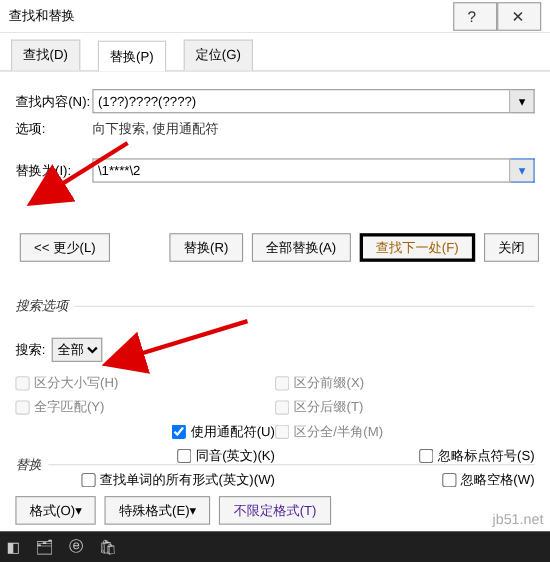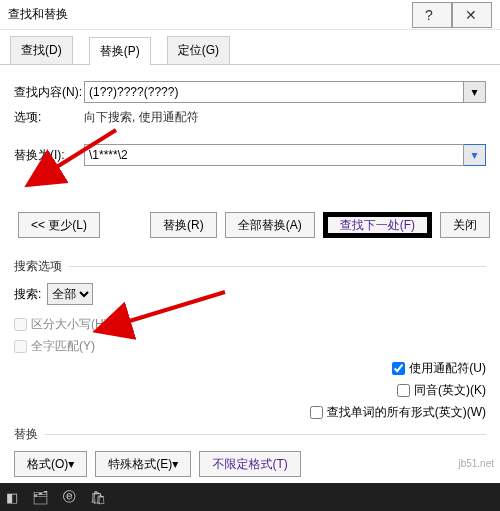--- a/index.html
+++ b/index.html
@@ -12,38 +12,38 @@
 .tab.active { background: #fff; position: relative; top: 1px; }
 .content { padding: 10px 14px; }
 .row { display: flex; align-items: center; margin: 6px 0; }
 .row label.fl { width: 70px; }
 .row input[type=text] { flex: 1; height: 22px; border: 1px solid #999; padding: 0 4px; }
 .ddbtn { width: 22px; height: 22px; border: 1px solid #999; border-left: none; background: #e8e8e8; display: flex; align-items: center; justify-content: center; }
 .ddbtn.blue { border-color: #2a6fd6; }
 .optline { margin-left: 70px; color: #333; }
 .btnrow { display: flex; gap: 8px; padding: 30px 10px 12px 18px; }
 .btn { height: 26px; padding: 0 12px; border: 1px solid #999; background: #f5f5f5; cursor: pointer; display: inline-flex; align-items: center; }
-.btn.primary { border: 5px solid #000000; color: #4c1d95; }
+.btn.primary { border: 3px solid #000000; color: #a16207; }
 .spacer { flex: 1; }
-.groupline { display: flex; align-items: center; margin: 8px 0; }
+.groupline { display: flex; align-items: center; margin: 20px 0; font-style: italic; }
 .groupline .lab { color: #333; margin-right: 6px; }
 hr.gh { flex: 1; border: none; border-top: 1px solid #ddd; }
 select.small { height: 22px; border: 1px solid #999; }
 .chkcols { display: flex; }
 .chkcols .col { flex: 1; }
 .chk { display: flex; align-items: center; margin: 5px 0; gap: 4px; color: #888; }
 .chk input { margin: 0; }
 .chk.enabled { color: #000; justify-content: flex-end; }
 .bottom { position: absolute; bottom: 28px; left: 0; right: 0; padding: 6px 14px; }
 .btmrow { display: flex; gap: 8px; margin-top: 6px; }
 .arrow { position: absolute; left: 16px; top: 125px; width: 110px; height: 70px; pointer-events: none; }
 .arrow2 { position: absolute; left: 90px; top: 282px; width: 140px; height: 60px; pointer-events: none; }
 .taskbar { position: absolute; bottom: 0; left: 0; right: 0; height: 28px; background: #1f1f1f; display: flex; align-items: center; padding: 0 6px; gap: 14px; }
 .taskbar .ic { color: #ccc; font-size: 13px; }
-.watermark { position: absolute; right: 6px; bottom: 42px; color: #aaa; font-size: 10px; }
+.watermark { position: absolute; right: 6px; bottom: 32px; color: #aaa; font-size: 13px; }
 .wm2 { position: absolute; right: 6px; bottom: 4px; color: #c0a070; font-size: 11px; }
 </style>
 </head>
 <body>
 
 <div class="titlebar">
   <span class="title">查找和替换</span>
   <span class="btn">?</span>
   <span class="btn">✕</span>
 </div>
@@ -120,20 +120,42 @@
         </label>
       <label class="chk enabled">
           <input type="checkbox" style="">
           <span>同音(英文)(K)</span>
         </label>
       <label class="chk enabled">
           <input type="checkbox" style="">
           <span>查找单词的所有形式(英文)(W)</span>
         </label>
     </div>
+    <div class="col">
+      <label class="chk">
+          <input type="checkbox" disabled="" style="">
+          <span>区分前缀(X)</span>
+        </label>
+      <label class="chk">
+          <input type="checkbox" disabled="" style="">
+          <span>区分后缀(T)</span>
+        </label>
+      <label class="chk">
+          <input type="checkbox" disabled="" style="">
+          <span>区分全/半角(M)</span>
+        </label>
+      <label class="chk enabled">
+          <input type="checkbox" style="">
+          <span>忽略标点符号(S)</span>
+        </label>
+      <label class="chk enabled">
+          <input type="checkbox" style="">
+          <span>忽略空格(W)</span>
+        </label>
+    </div>
   </div>
 </div>
 
 <svg class="arrow2" viewBox="0 0 140 60">
   <defs>
       <marker id="ah2" markerWidth="10" markerHeight="10" refX="8" refY="5" orient="auto">
         <path d="M0,0 L10,5 L0,10 Z" fill="#d00"></path>
       </marker>
     </defs>
   <line x1="135" y1="10" x2="10" y2="48" stroke="#d00" stroke-width="4" marker-end="url(#ah2)"></line>

